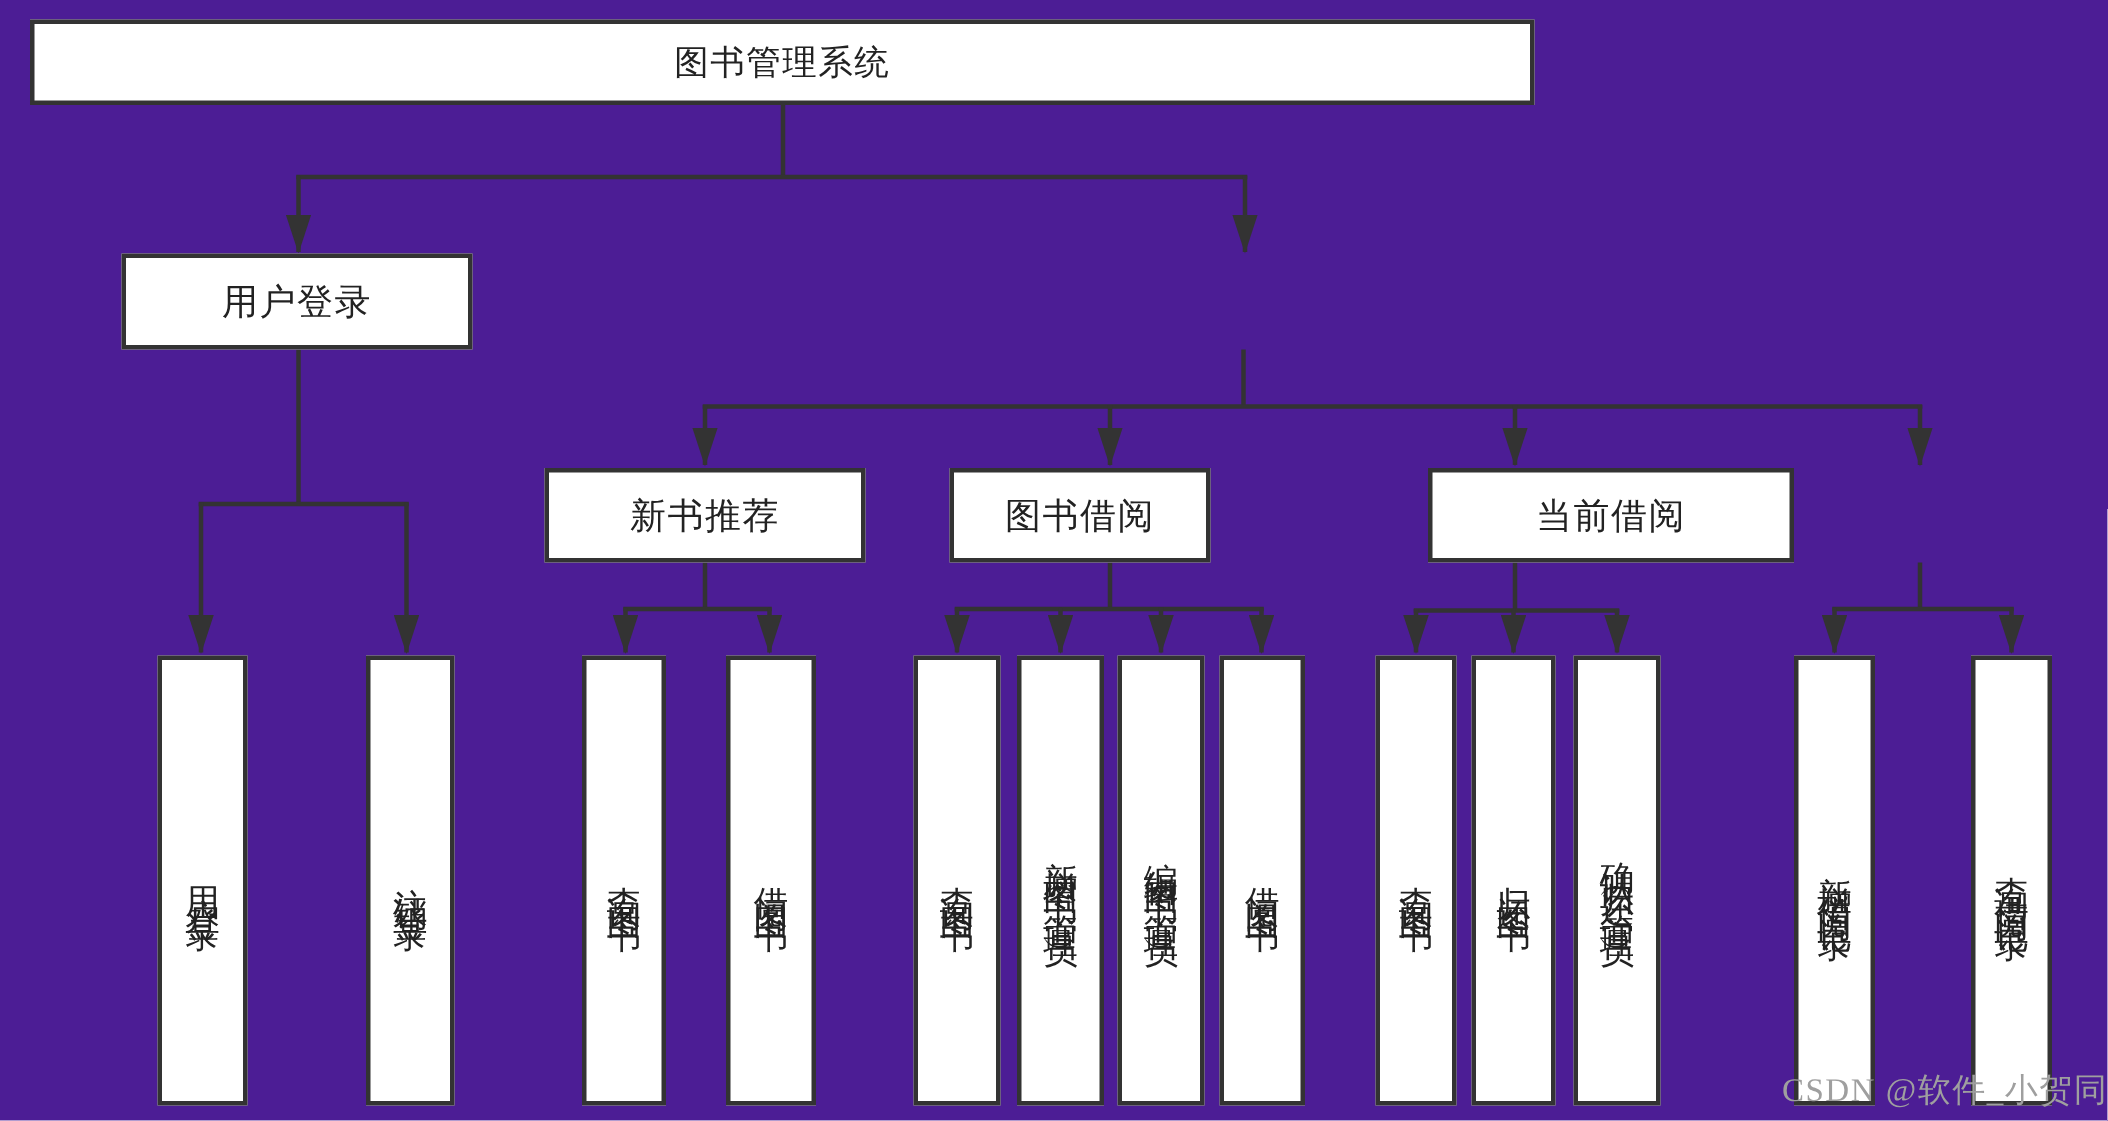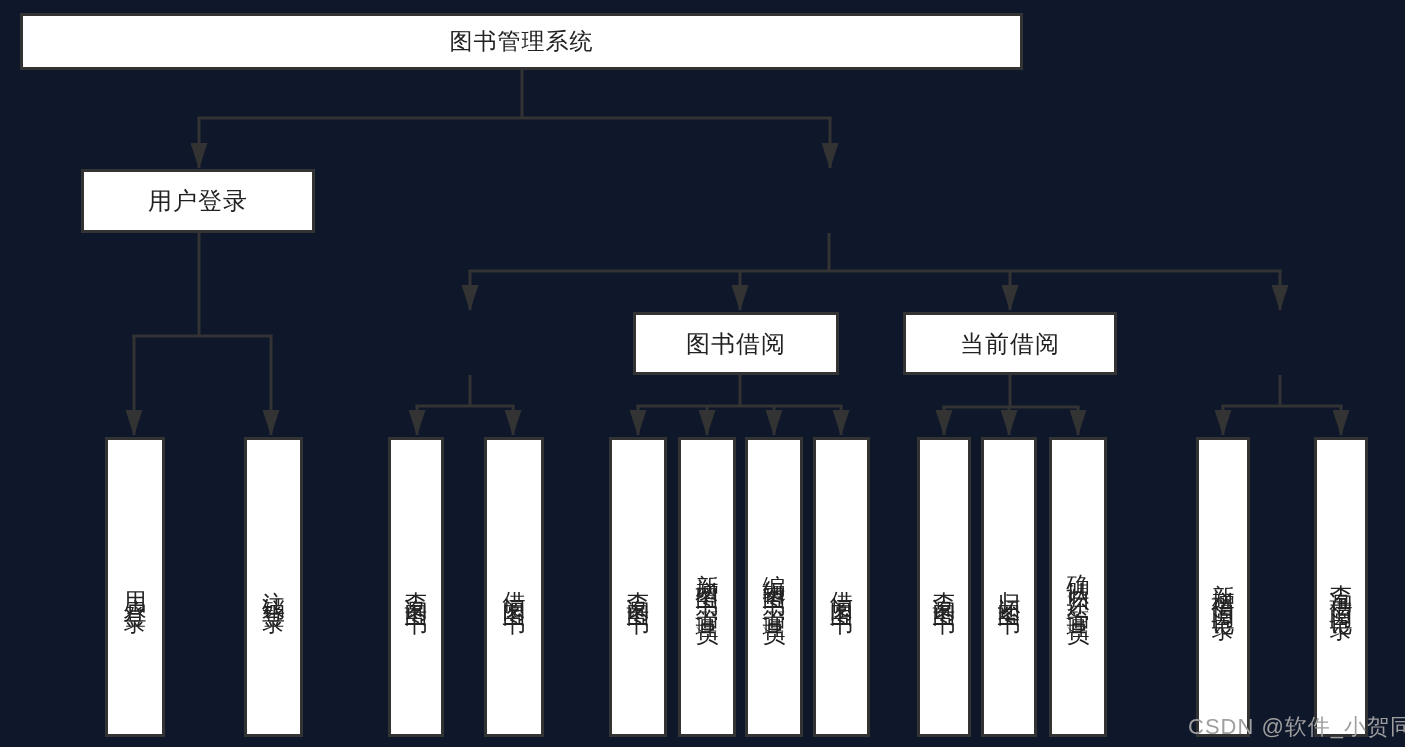--- a/index.html
+++ b/index.html
@@ -1,22 +1,22 @@
 <!DOCTYPE html>
 <html><head>
 <meta charset="utf-8">
 <style>
   html, body { margin: 0; padding: 0; background: #ffffff; }
   .canvas {
     position: relative;
     width: 1405px;
     height: 747px;
-    background: #0f172a;
+    background: #4c1d95;
     overflow: hidden;
-    font-family: Liberation Sans, sans-serif;
+    font-family: Liberation Serif, serif;
     color: #222222;
   }
   svg.wires {
     position: absolute;
     left: 0; top: 0;
     width: 1405px; height: 747px;
     z-index: 1;
   }
   .node {
     position: absolute;
@@ -115,22 +115,23 @@
         <line x1="1223" y1="405" x2="1223" y2="435" marker-end="url(#ah)"></line>
         <line x1="1341" y1="405" x2="1341" y2="435" marker-end="url(#ah)"></line>
       </g>
     </g>
   </svg>
 
   <div class="node h title" style="left:20px; top:13px; width:1003px; height:57px">图书管理系统</div>
 
   <div class="node h" style="left:81px; top:169px; width:234px; height:64px">用户登录</div>
 
-  <div class="node h" style="left:633px; top:312px; width:206px; height:63px">图书借阅</div>
-  <div class="node h" style="left:903px; top:312px; width:214px; height:63px">当前借阅</div>
+  <div class="node h" style="left:363px; top:312px; width:214px; height:63px">新书推荐</div>
+  <div class="node h" style="left:633px; top:312px; width:174px; height:63px">图书借阅</div>
+  <div class="node h" style="left:952px; top:312px; width:244px; height:63px">当前借阅</div>
 
   <div class="node v" style="left:105px; top:437px; width:60px; height:300px">用户登录</div>
   <div class="node v" style="left:244px; top:437px; width:59px; height:300px">注销登录</div>
 
   <div class="node v" style="left:388px; top:437px; width:56px; height:300px">查询图书</div>
   <div class="node v" style="left:484px; top:437px; width:60px; height:300px">借阅图书</div>
 
   <div class="node v" style="left:609px; top:437px; width:58px; height:300px">查询图书</div>
   <div class="node v" style="left:678px; top:437px; width:58px; height:300px">新增图书（管理员）</div>
   <div class="node v" style="left:745px; top:437px; width:58px; height:300px">编辑图书（管理员）</div>

